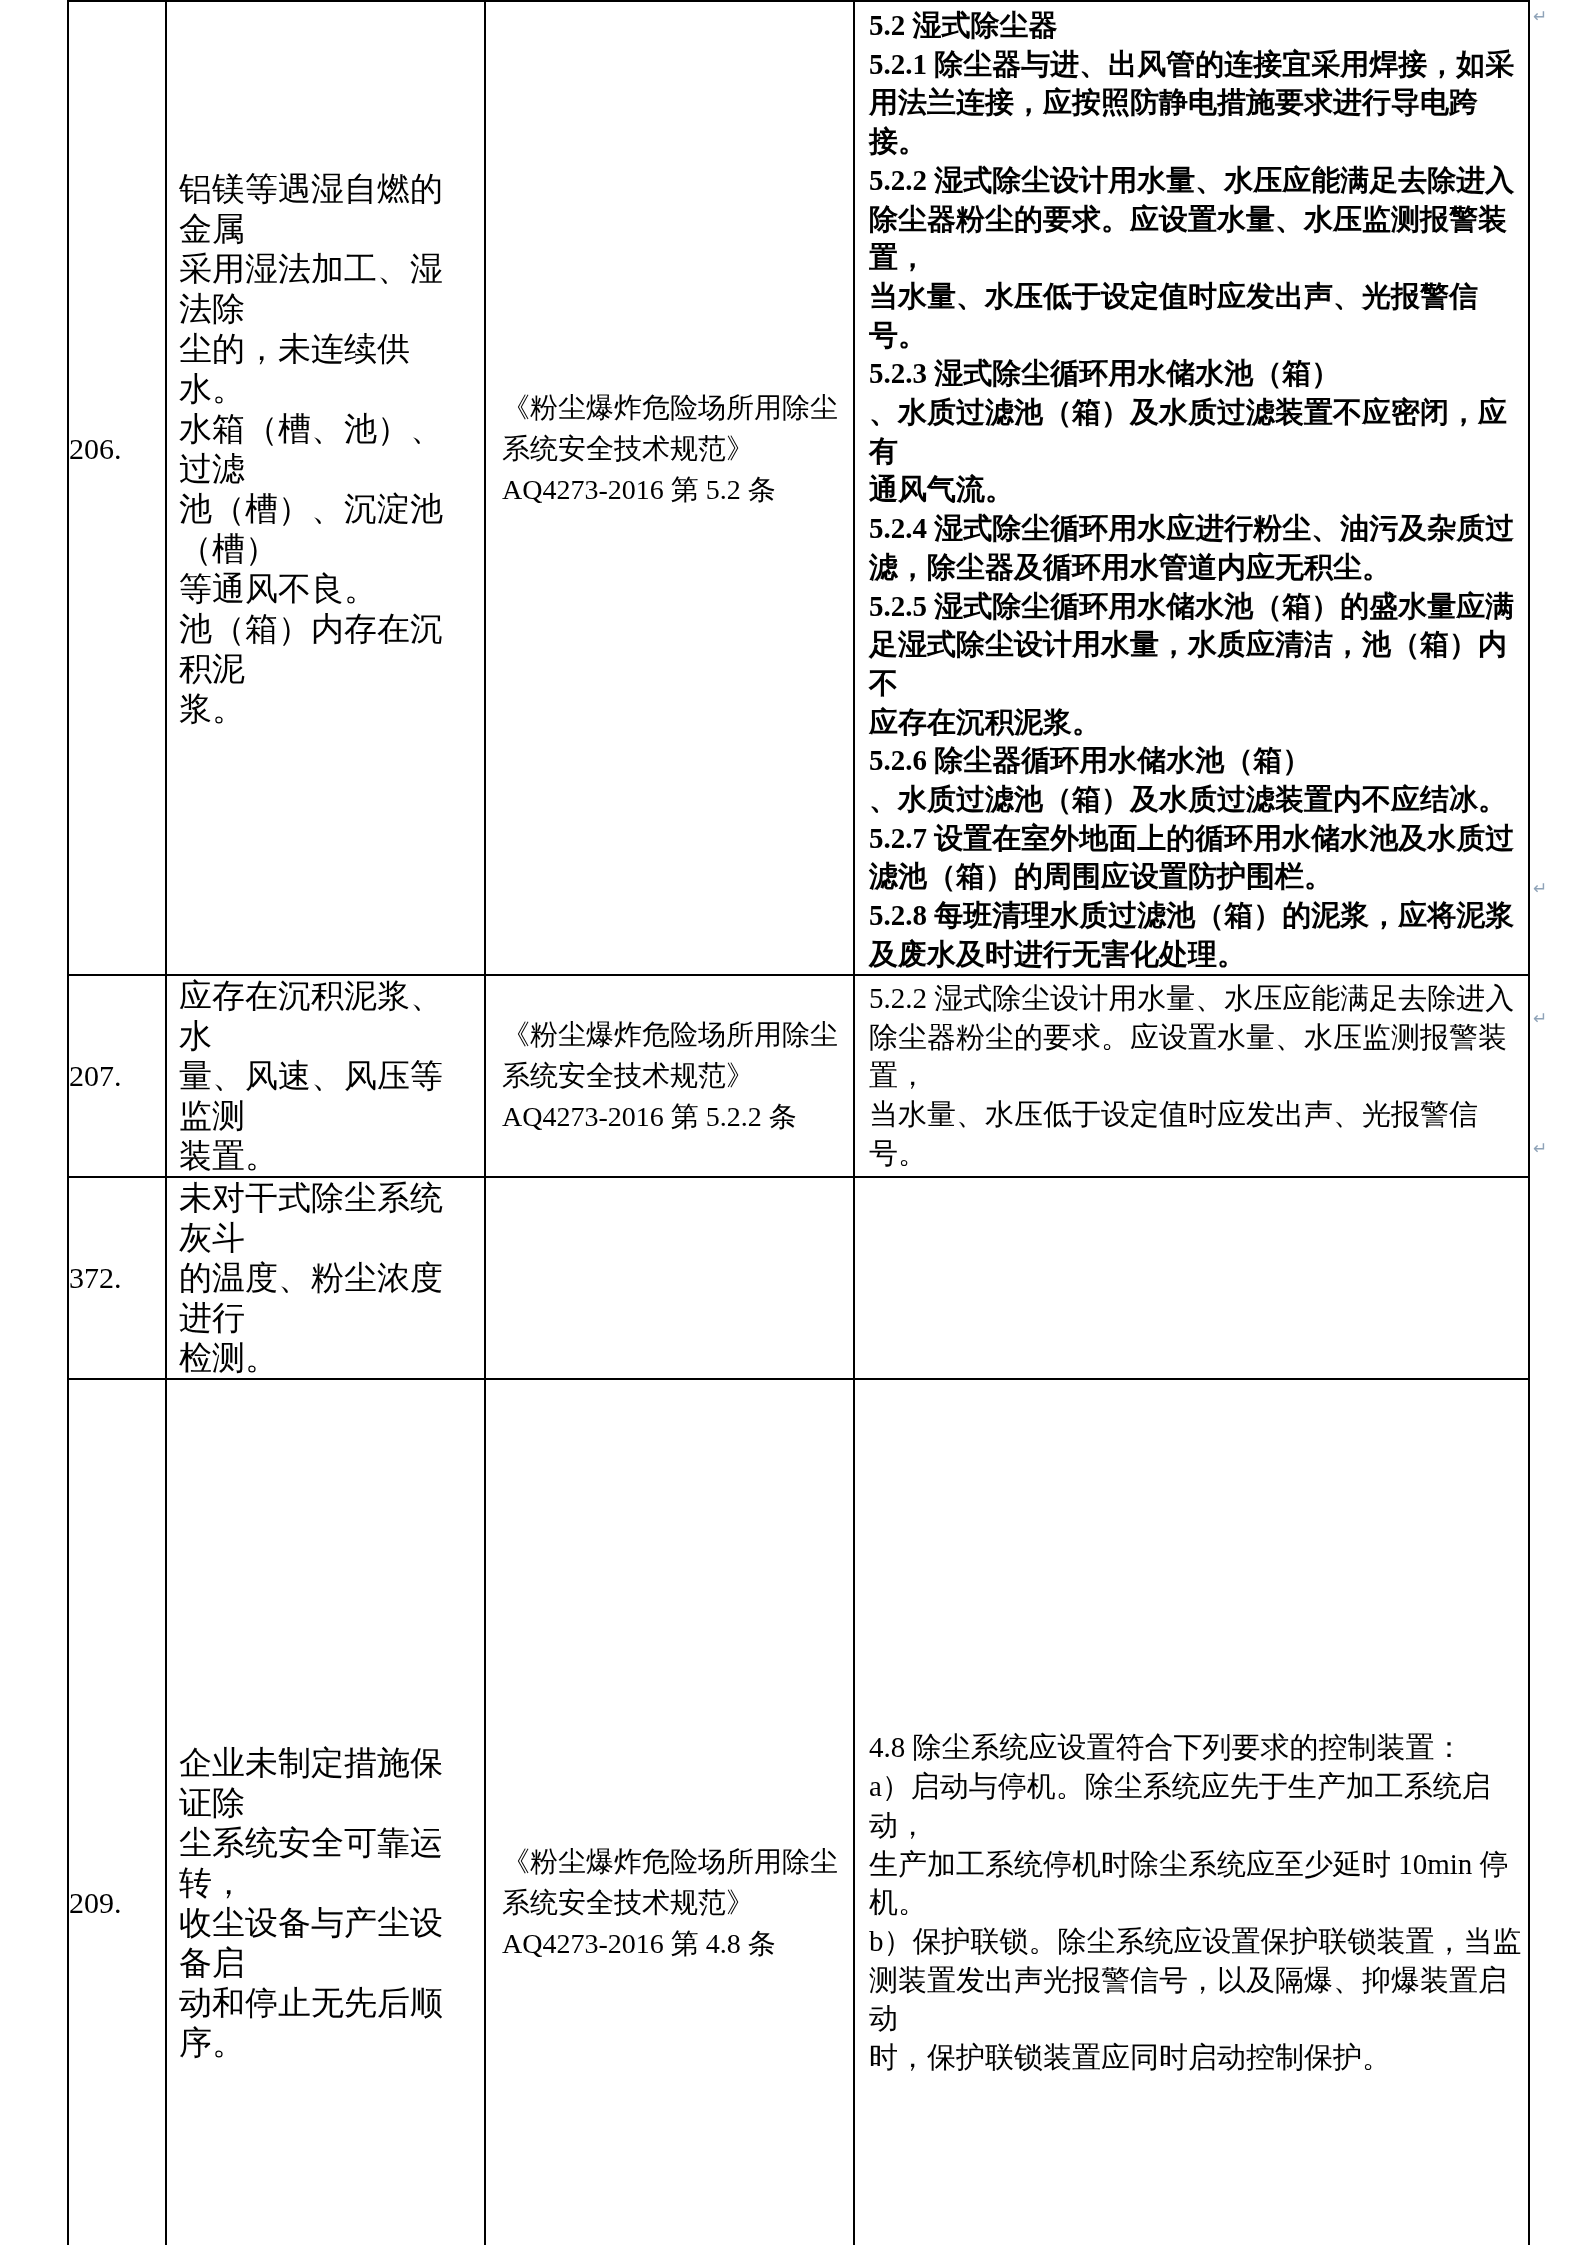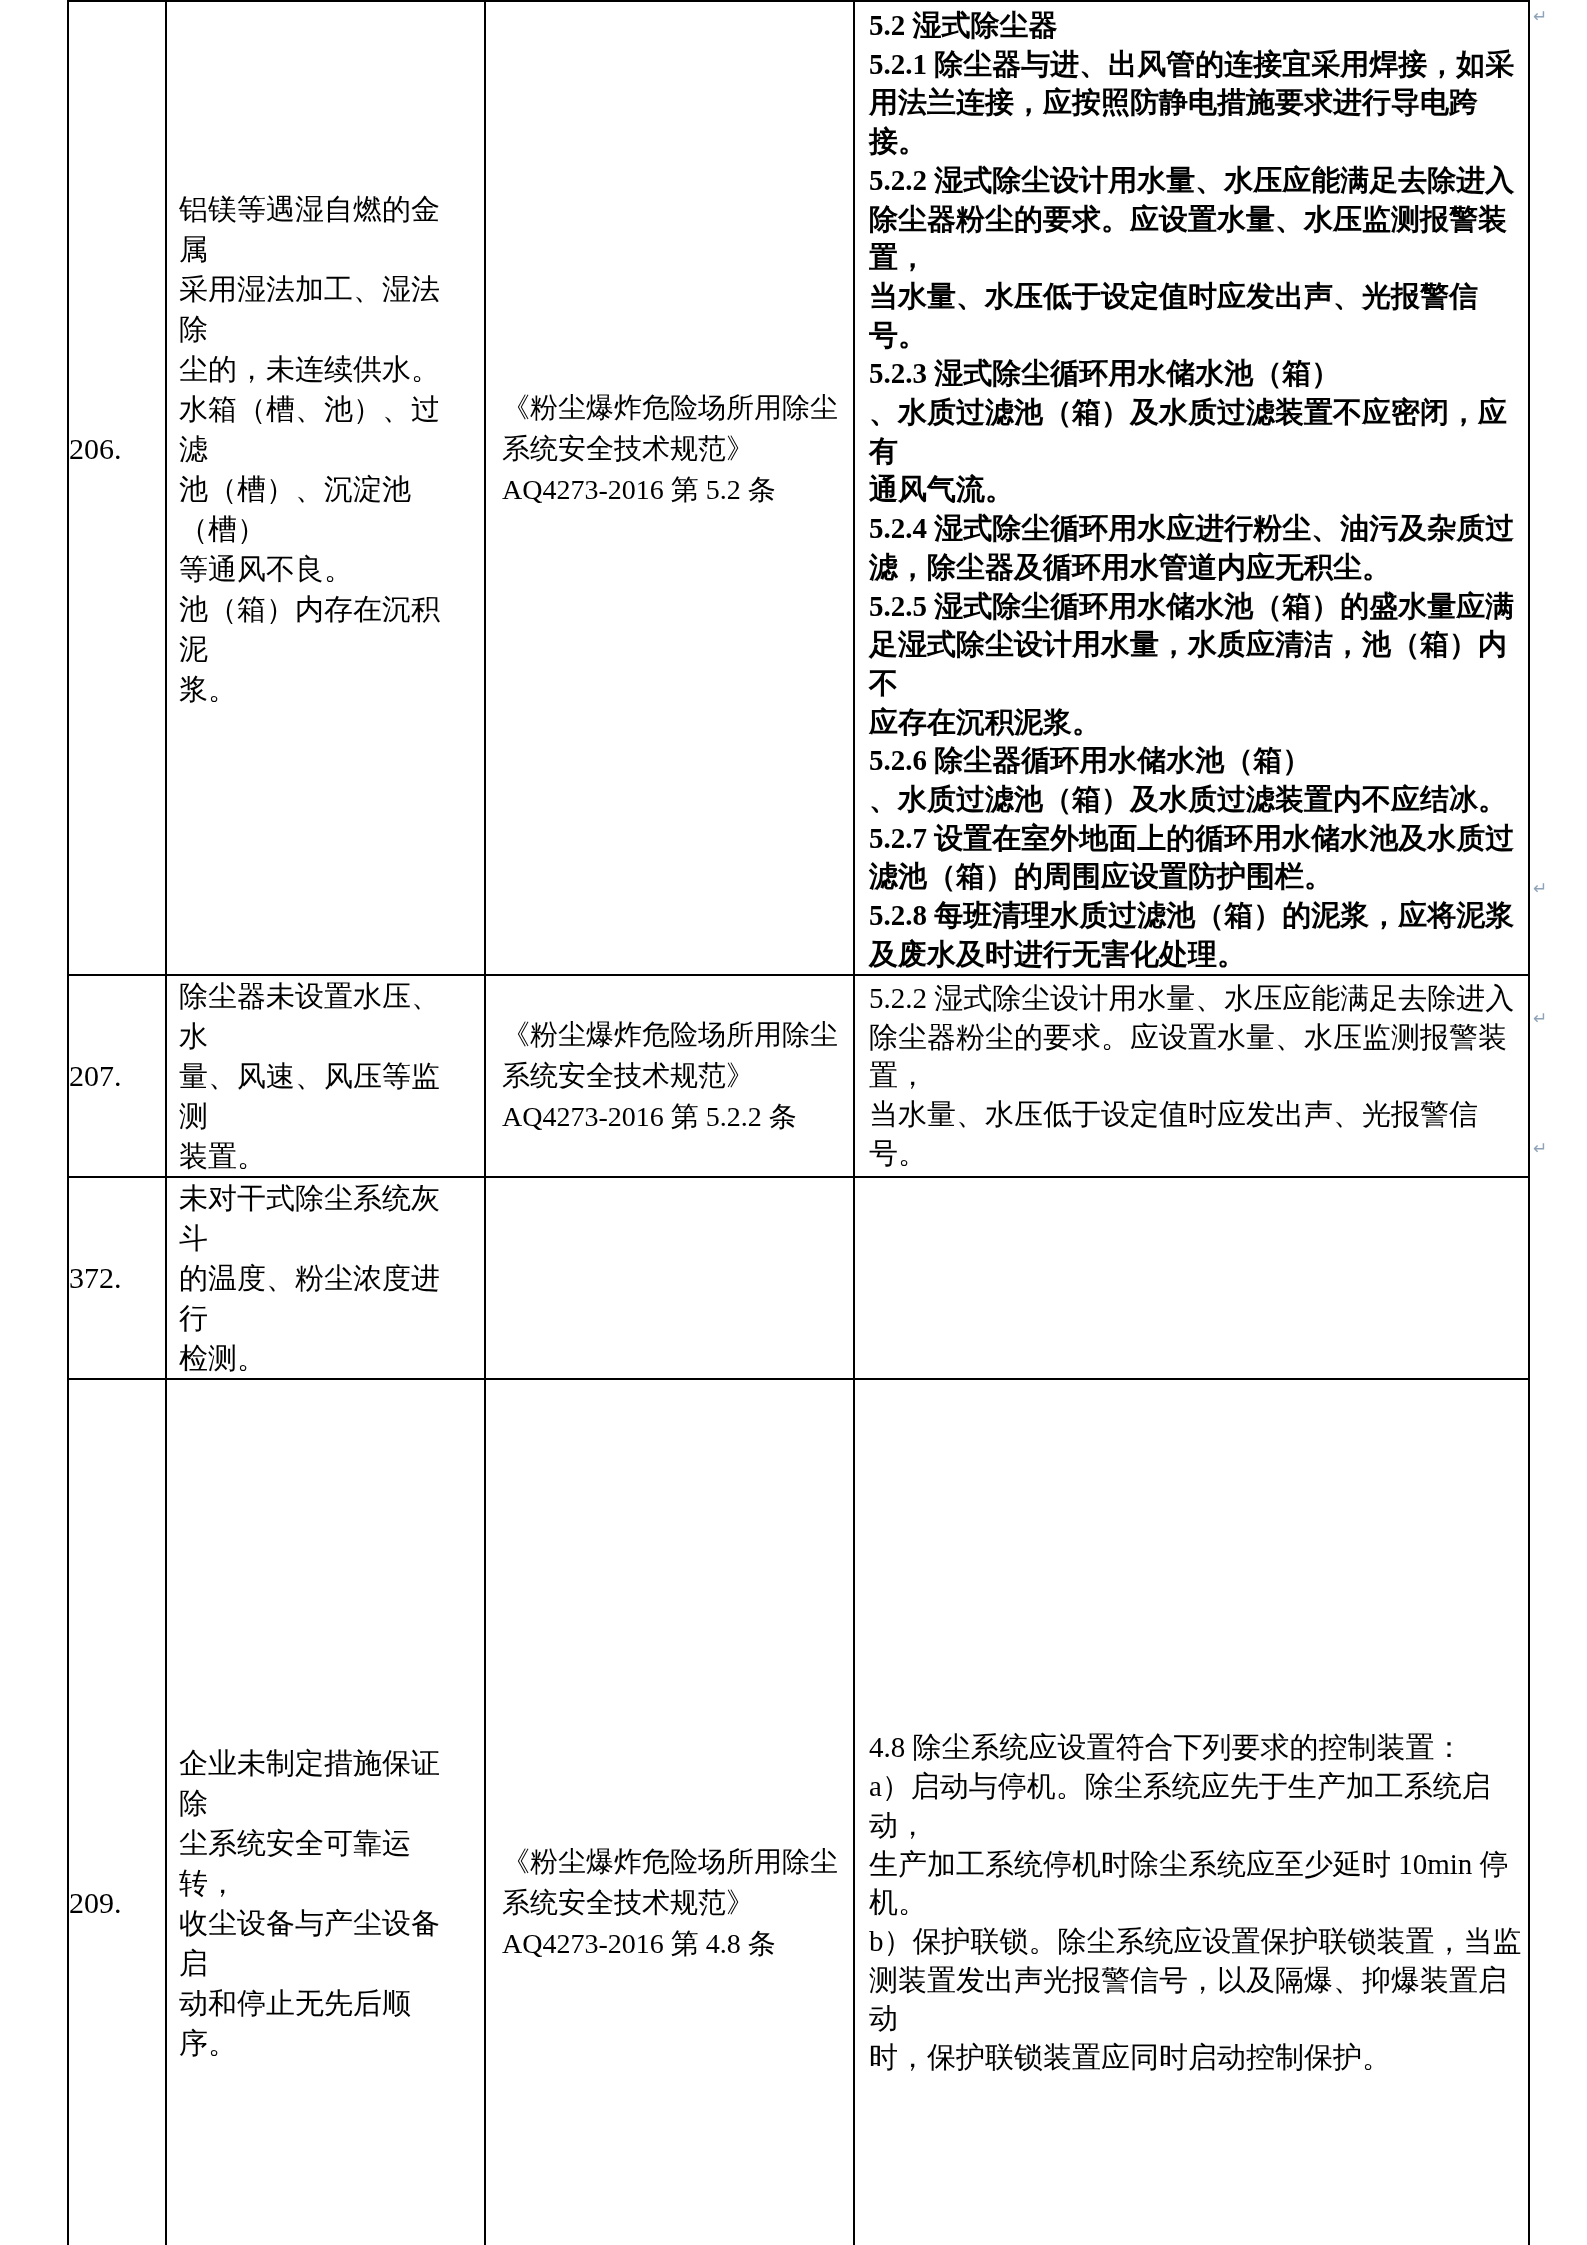--- a/index.html
+++ b/index.html
@@ -47,21 +47,21 @@
   .cell-text {
     white-space: pre-line;
   }
 
   td.num-cell {
     text-align: left;
     font-size: 30px;
     line-height: 36px;
   }
   td.prob-cell .cell-text {
-    font-size: 29px;
+    font-size: 33px;
     line-height: 40px;
     padding: 0 16px 0 12px;
   }
   td.ref-cell .cell-text {
     font-size: 28px;
     line-height: 41px;
     padding: 0 4px 0 16px;
   }
   td.std-cell .cell-text {
     font-size: 29px;
@@ -148,21 +148,21 @@
 滤池（箱）的周围应设置防护围栏。
 5.2.8 每班清理水质过滤池（箱）的泥浆，应将泥浆
 及废水及时进行无害化处理。</div>
       </td>
     </tr>
     <tr class="row-207">
       <td class="num-cell">
         <div class="cell-text">207.</div>
       </td>
       <td class="prob-cell">
-        <div class="cell-text">除尘器未设置水压、水
+        <div class="cell-text">应存在沉积泥浆、水
 量、风速、风压等监测
 装置。</div>
       </td>
       <td class="ref-cell">
         <div class="cell-text">《粉尘爆炸危险场所用除尘
 系统安全技术规范》
 AQ4273-2016 第 5.2.2 条</div>
       </td>
       <td class="std-cell">
         <div class="cell-text">5.2.2 湿式除尘设计用水量、水压应能满足去除进入

